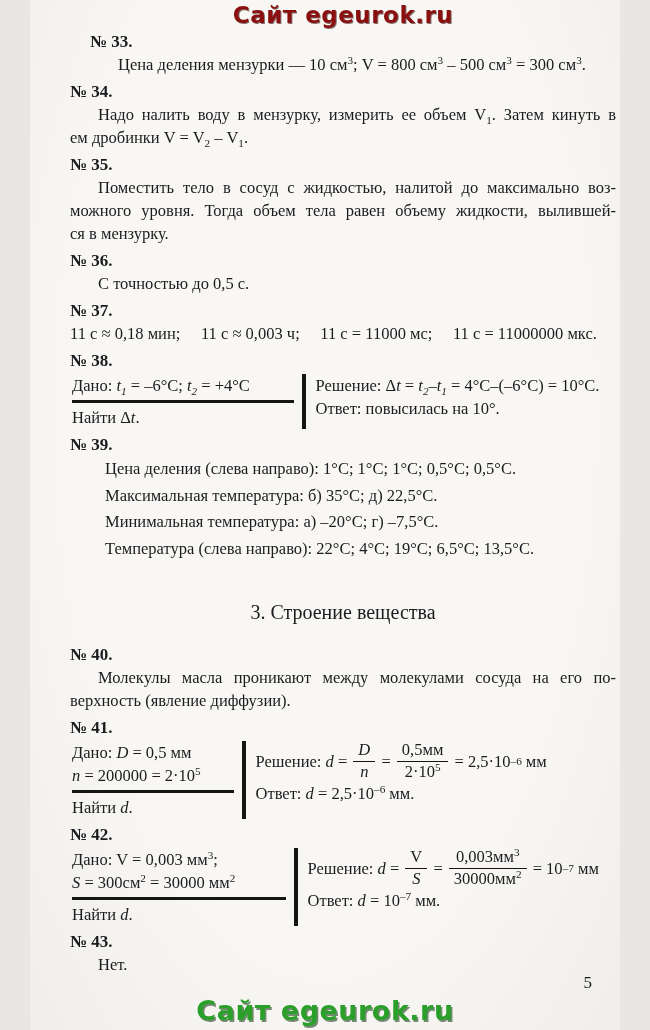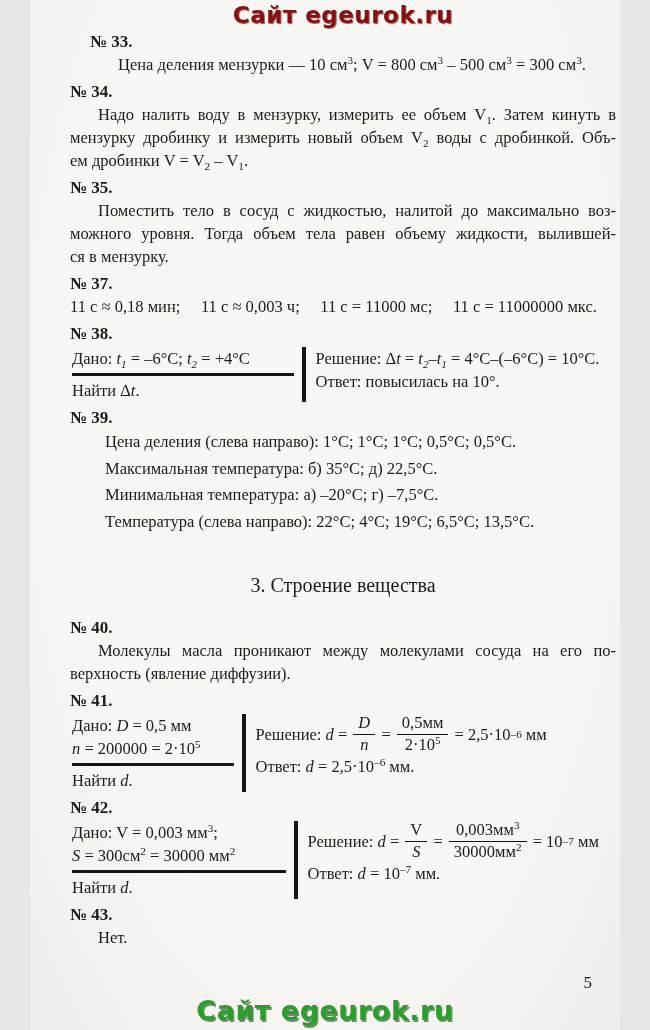--- a/index.html
+++ b/index.html
@@ -66,34 +66,37 @@
 
   <div class="problem" style="margin-top:3px;margin-left:20px;">
     <div class="plabel">№ 33.</div>
     <div class="pbody indent"><span>Цена деления мензурки — 10 см</span><sup>3</sup><span>; V = 800 см</span><sup>3</sup><span> – 500 см</span><sup>3</sup><span> = 300 см</span><sup>3</sup><span>.</span></div>
   </div>
 
   <div class="problem">
     <div class="plabel">№ 34.</div>
     <div class="pbody">
       <div class="jline indent"><span>Надо налить воду в мензурку, измерить ее объем V</span><sub>1</sub><span>. Затем кинуть в</span></div>
-      <div class="jline"><span>мензурку дробинку и измерить новый объем V</span><sub>2</sub><span> воды с дробинкой. Объ-</span></div>
       <div class="lline"><span>ем дробинки V = V</span><sub>2</sub><span> – V</span><sub>1</sub><span>.</span></div>
     </div>
   </div>
 
   <div class="problem">
     <div class="plabel">№ 35.</div>
     <div class="pbody">
       <div class="jline indent">Поместить тело в сосуд с жидкостью, налитой до максимально воз-</div>
       <div class="jline">можного уровня. Тогда объем тела равен объему жидкости, вылившей-</div>
       <div class="lline">ся в мензурку.</div>
     </div>
   </div>
 
+  <div class="problem">
+    <div class="plabel">№ 36.</div>
+    <div class="pbody indent">С точностью до 0,5 с.</div>
+  </div>
 
   <div class="problem">
     <div class="plabel">№ 37.</div>
     <div class="pbody pre">11 с ≈ 0,18 мин;  11 с ≈ 0,003 ч;  11 с = 11000 мс;  11 с = 11000000 мкс.</div>
   </div>
 
   <div class="problem">
     <div class="plabel">№ 38.</div>
     <div class="dano-block d38">
       <div class="dano-left">

